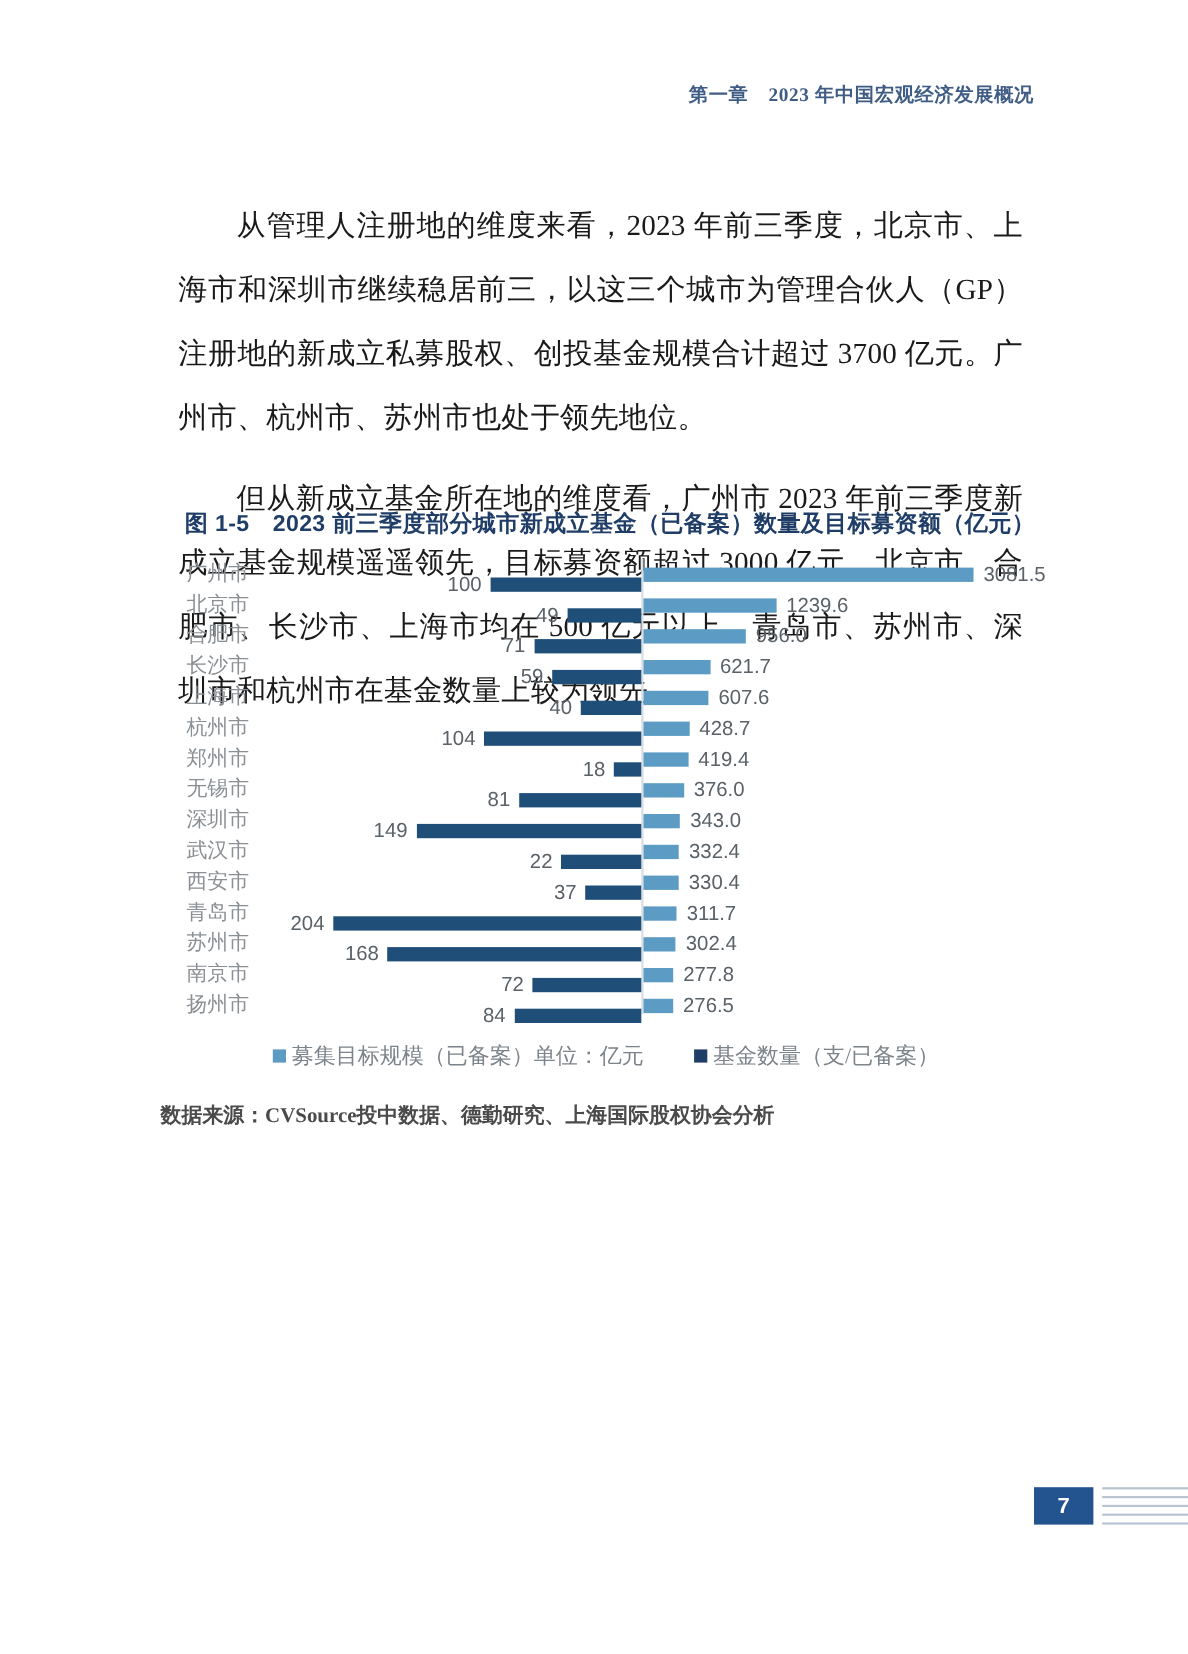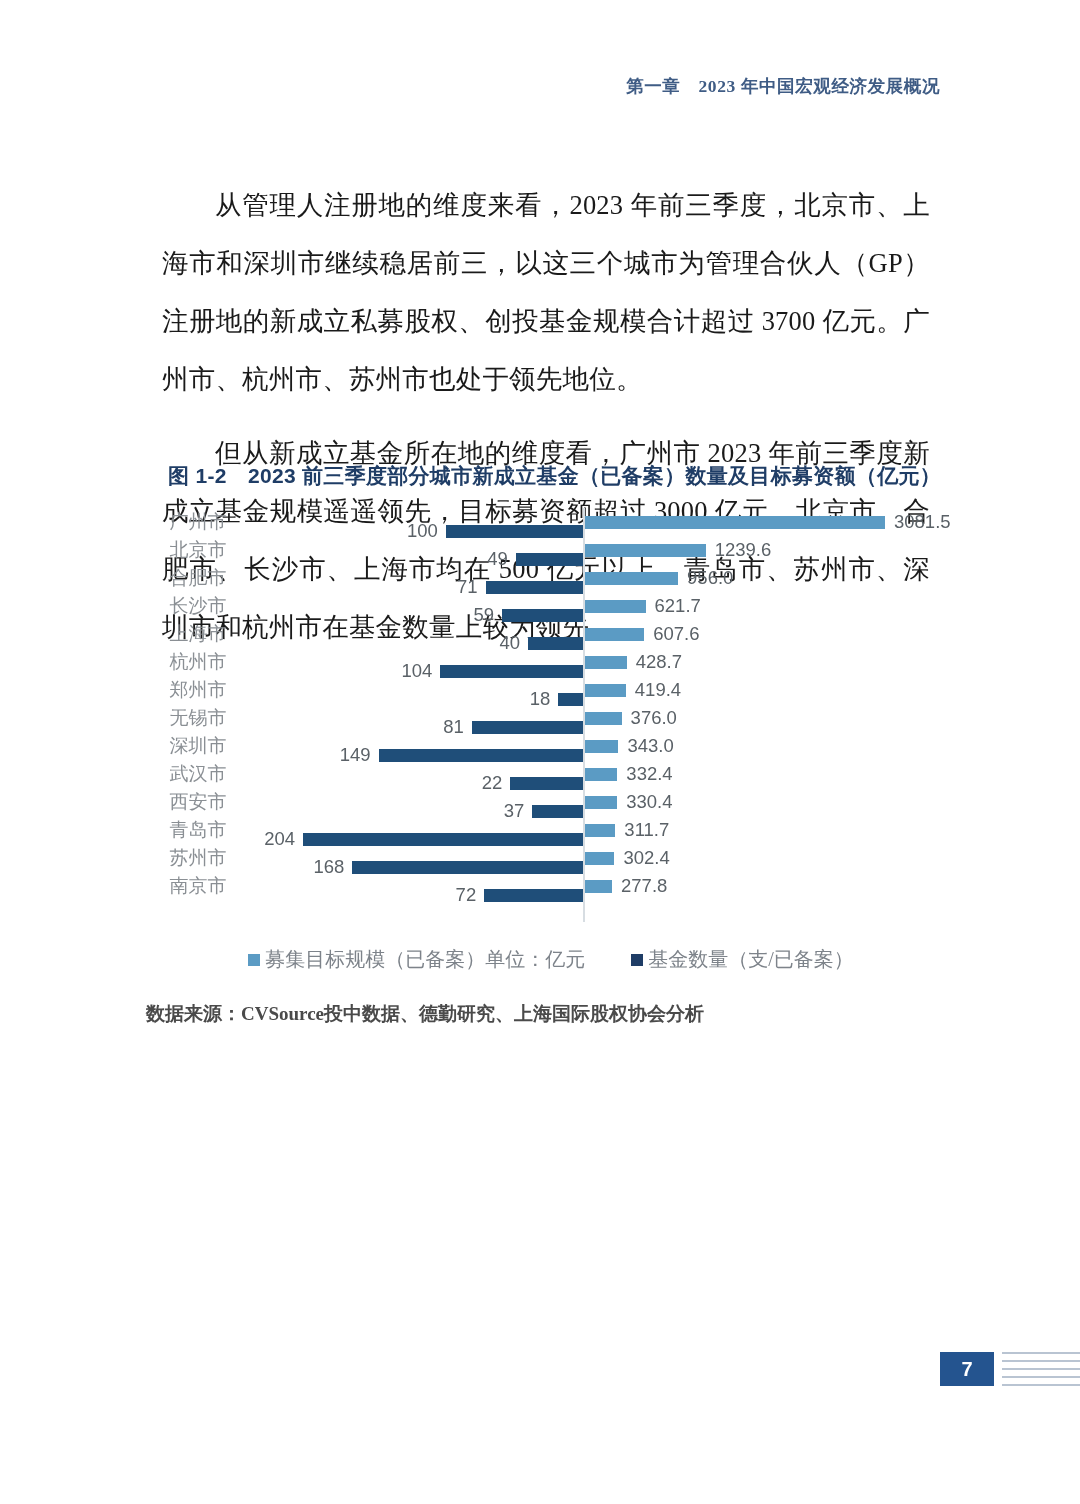--- a/index.html
+++ b/index.html
@@ -208,21 +208,21 @@
 <body>
 
 <div class="page-header">第一章　2023 年中国宏观经济发展概况</div>
 
 <div class="body-copy">
   <p class="para">从管理人注册地的维度来看，2023 年前三季度，北京市、上海市和深圳市继续稳居前三，以这三个城市为管理合伙人（GP）注册地的新成立私募股权、创投基金规模合计超过 3700 亿元。广州市、杭州市、苏州市也处于领先地位。</p>
   <p class="para">但从新成立基金所在地的维度看，广州市 2023 年前三季度新成立基金规模遥遥领先，目标募资额超过 3000 亿元，北京市、合肥市、长沙市、上海市均在 500 亿元以上。青岛市、苏州市、深圳市和杭州市在基金数量上较为领先。</p>
 </div>
 
 <div class="figure">
-  <div class="fig-title">图 1-2　2023 前三季度部分城市新成立基金（已备案）数量及目标募资额（亿元）</div>
+  <div class="fig-title">图 1-5　2023 前三季度部分城市新成立基金（已备案）数量及目标募资额（亿元）</div>
 
   <div class="chart" id="chart">
     <div class="axis-line" id="axis-line" style="left: 431px;"></div>
   <div class="row">
         <div class="cat-label">广州市</div>
         <div class="left-zone">
           <span class="count-label">100</span>
           <div class="bar-left" style="width: 137.255px; background: rgb(31, 78, 121);"></div>
         </div>
         <div class="right-zone">
@@ -364,20 +364,31 @@
       </div>
       <div class="row">
         <div class="cat-label">南京市</div>
         <div class="left-zone">
           <span class="count-label">72</span>
           <div class="bar-left" style="width: 98.8235px; background: rgb(31, 78, 121);"></div>
         </div>
         <div class="right-zone">
           <div class="bar-right" style="width: 27.0453px; background: rgb(91, 155, 196);"></div>
           <span class="amount-label">277.8</span>
+        </div>
+      </div>
+      <div class="row">
+        <div class="cat-label">扬州市</div>
+        <div class="left-zone">
+          <span class="count-label">84</span>
+          <div class="bar-left" style="width: 115.294px; background: rgb(31, 78, 121);"></div>
+        </div>
+        <div class="right-zone">
+          <div class="bar-right" style="width: 26.9187px; background: rgb(91, 155, 196);"></div>
+          <span class="amount-label">276.5</span>
         </div>
       </div>
     </div>
 
   <div class="legend" id="legend">
       <div class="legend-item">
         <span class="swatch" style="background: rgb(91, 155, 196);"></span>
         <span>募集目标规模（已备案）单位：亿元</span>
       </div>
       <div class="legend-item">

